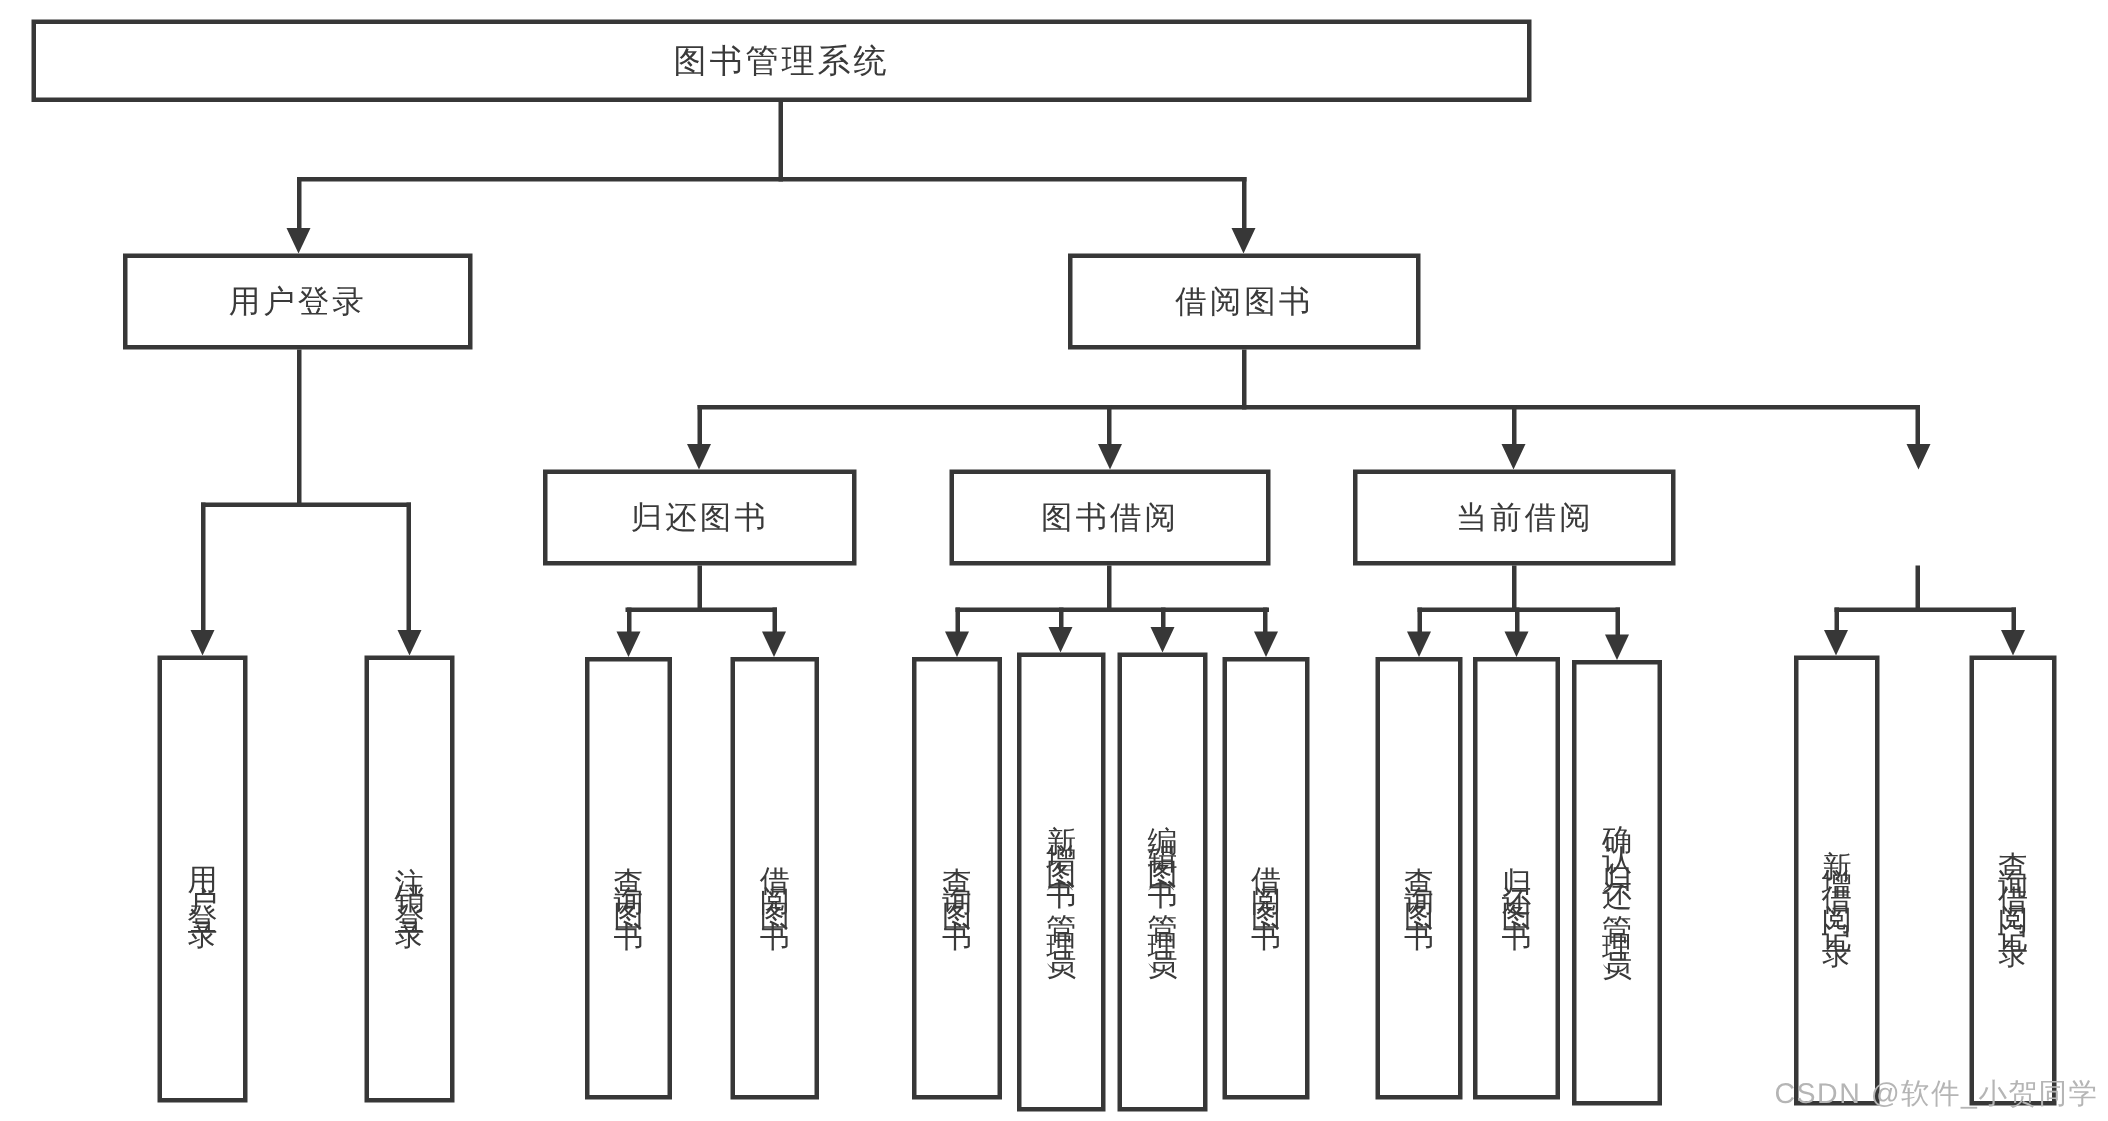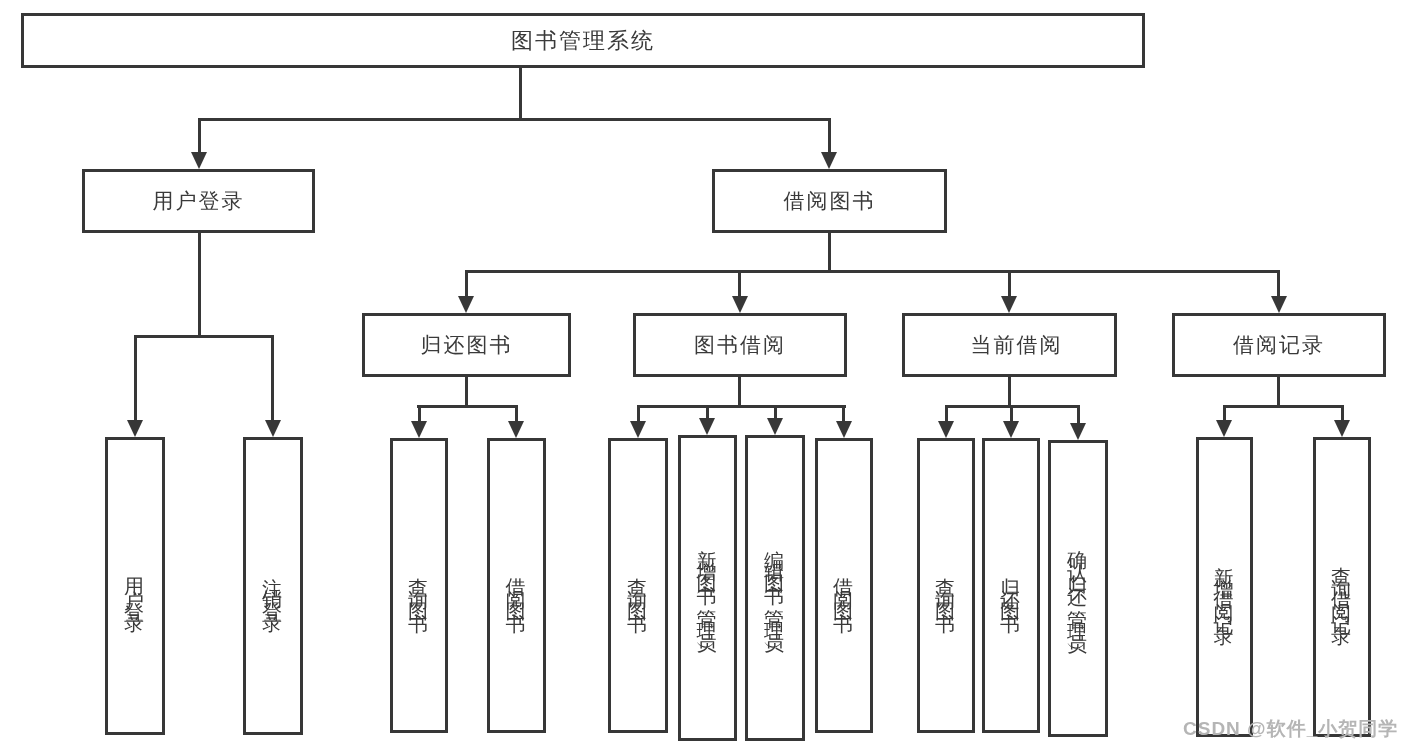--- a/index.html
+++ b/index.html
@@ -48,29 +48,28 @@
     border-left:8px solid transparent;
     border-right:8px solid transparent;
     border-top:17px solid #373737;
   }
   .watermark{
     position:absolute;
     left:1183px;top:716px;
     font-size:19px;
     letter-spacing:1px;
     color:#b5b5b5;
-    font-weight:bold;
   }
 </style>
 </head>
 <body>
 
 <div id="stage">
 
-  <div class="box title" style="left:21px;top:13px;width:1124px;height:55px;">图书管理系统</div>
+  <div class="box title" style="left:21px;top:13px;width:1000px;height:55px;">图书管理系统</div>
 
   <div class="vline" style="left:519px;top:68px;height:53px;"></div>
   <div class="hline" style="left:198px;top:118px;width:633px;"></div>
   <div class="vline" style="left:198px;top:118px;height:36px;"></div>
   <div class="arrow" style="left:191px;top:152px;"></div>
   <div class="vline" style="left:828px;top:118px;height:37px;"></div>
   <div class="arrow" style="left:821px;top:152px;"></div>
 
   <div class="box" style="left:82px;top:169px;width:233px;height:64px;">用户登录</div>
   <div class="box" style="left:712px;top:169px;width:235px;height:64px;">借阅图书</div>
@@ -89,21 +88,20 @@
   <div class="vline" style="left:738px;top:270px;height:29px;"></div>
   <div class="arrow" style="left:732px;top:296px;"></div>
   <div class="vline" style="left:1008px;top:270px;height:29px;"></div>
   <div class="arrow" style="left:1001px;top:296px;"></div>
   <div class="vline" style="left:1277px;top:270px;height:29px;"></div>
   <div class="arrow" style="left:1271px;top:296px;"></div>
 
   <div class="box" style="left:362px;top:313px;width:209px;height:64px;">归还图书</div>
   <div class="box" style="left:633px;top:313px;width:214px;height:64px;">图书借阅</div>
   <div class="box" style="left:902px;top:313px;width:215px;height:64px;padding-left:14px;">当前借阅</div>
-  <div class="box" style="left:1172px;top:313px;width:214px;height:64px;">借阅记录</div>
 
   <div class="vline" style="left:465px;top:377px;height:31px;"></div>
   <div class="hline" style="left:417px;top:405px;width:101px;"></div>
   <div class="vline" style="left:418px;top:405px;height:19px;"></div>
   <div class="arrow" style="left:411px;top:421px;"></div>
   <div class="vline" style="left:515px;top:405px;height:19px;"></div>
   <div class="arrow" style="left:508px;top:421px;"></div>
 
   <div class="vline" style="left:738px;top:377px;height:31px;"></div>
   <div class="hline" style="left:637px;top:405px;width:209px;"></div>

